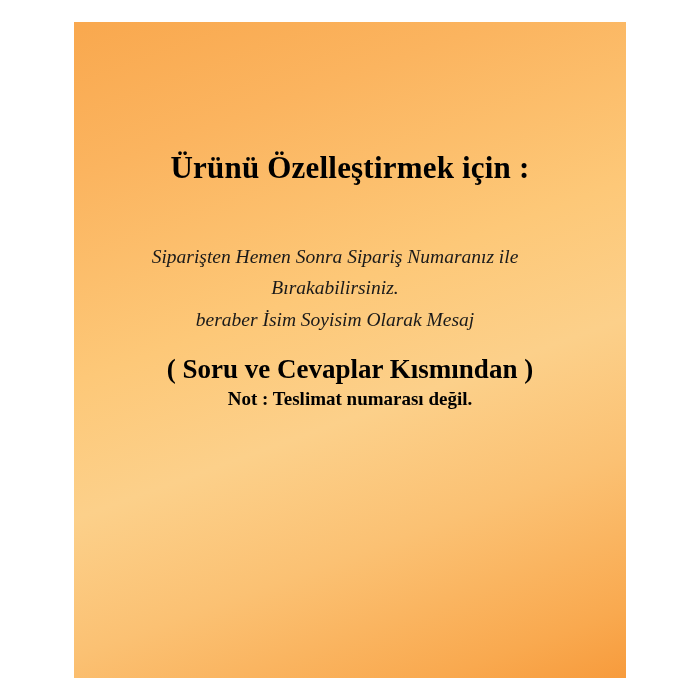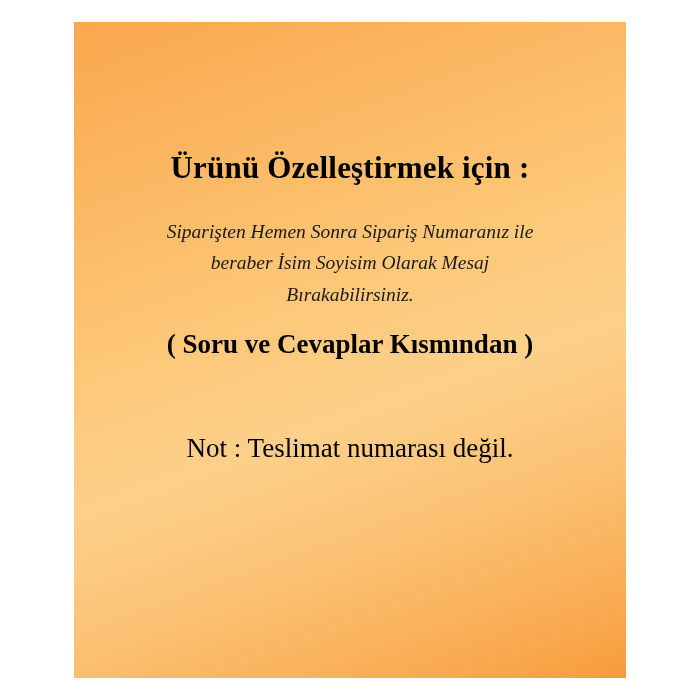--- a/index.html
+++ b/index.html
@@ -30,77 +30,75 @@
   .poster-inner {
     position: absolute;
     left: 0;
     top: 0;
     right: 0;
     bottom: 0;
     padding: 0 26px;
     box-sizing: border-box;
     display: flex;
     flex-direction: column;
-    align-items: center;
   }
   .headline {
     margin-top: 128px;
     font-family: "Liberation Serif", serif;
     font-weight: bold;
     font-size: 31px;
     color: #000000;
     text-align: center;
     letter-spacing: 0.2px;
     line-height: 1.15;
   }
   .body-block {
-    margin-top: 30px;
+    margin-top: 55px;
     font-family: "Liberation Serif", serif;
     font-style: italic;
     font-size: 19.5px;
     color: #1a1a1a;
     text-align: center;
     line-height: 1.62;
     max-width: 470px;
   }
   .paren-line {
     margin-top: 18px;
     font-family: "Liberation Serif", serif;
     font-weight: bold;
     font-size: 27px;
     color: #000000;
     text-align: center;
     line-height: 1.2;
   }
   .note-block {
-    margin-top: 68px;
     font-family: "Liberation Serif", serif;
-    font-weight: normal;
-    font-size: 27px;
+    font-weight: bold;
+    font-size: 19px;
     color: #000000;
     text-align: center;
     line-height: 1.42;
   }
   .note-line-2 {
     display: block;
   }
 </style>
 </head>
 <body>
 
 <div class="canvas">
   <div class="poster">
     <div class="poster-inner">
 
       <div class="headline">Ürünü Özelleştirmek için :</div>
 
       <div class="body-block">
         <div>Siparişten Hemen Sonra Sipariş Numaranız ile</div>
+        <div>Bırakabilirsiniz.</div>
         <div>beraber İsim Soyisim Olarak Mesaj</div>
-        <div>Bırakabilirsiniz.</div>
       </div>
 
       <div class="paren-line">( Soru ve Cevaplar Kısmından )</div>
 
       <div class="note-block">
         <span class="note-line-1">Not : Teslimat numarası değil.</span>
       </div>
 
     </div>
   </div>

